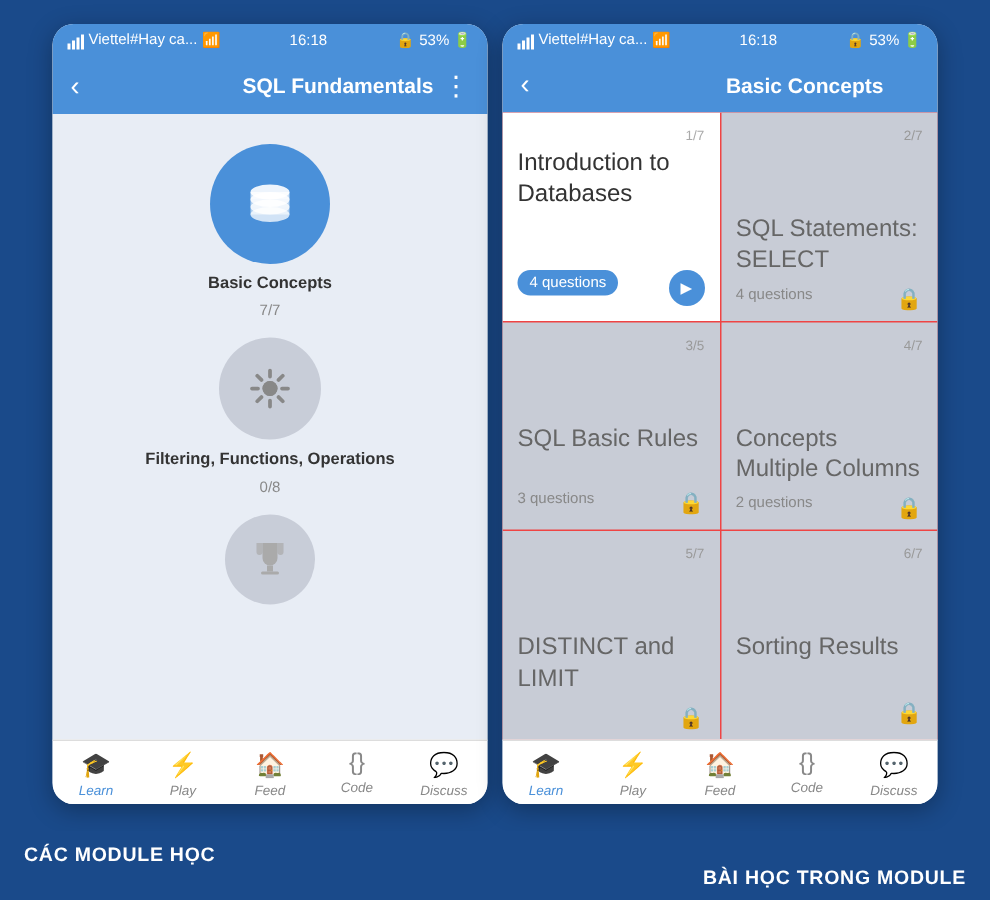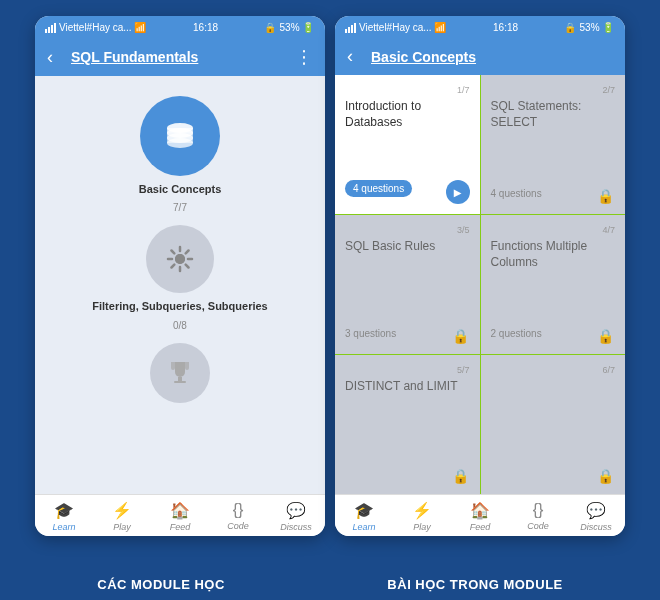--- a/index.html
+++ b/index.html
@@ -54,23 +54,22 @@
       background: #4a90d9;
       display: flex;
       align-items: center;
       justify-content: space-between;
       padding: 8px 12px;
       color: #fff;
     }
     .app-header .title {
       font-size: 14px;
       font-weight: 600;
-      text-align: left;
+      text-align: right;
       flex: 1;
-      text-decoration: underline;
     }
     .back-btn {
       font-size: 18px;
       color: #fff;
       cursor: pointer;
       width: 24px;
     }
     .more-btn {
       font-size: 18px;
       color: #fff;
@@ -176,21 +175,21 @@
       font-style: italic;
     }
 
     .nav-label.active {
       color: #4a90d9;
     }
 
     
     .lessons-content {
       flex: 1;
-      background: #84cc16;
+      background: #ef4444;
       display: grid;
       grid-template-columns: 1fr 1fr;
       gap: 1px;
       overflow: hidden;
     }
 
     .lesson-card {
       background: #fff;
       padding: 10px;
       display: flex;
@@ -215,29 +214,30 @@
       text-align: right;
       margin-bottom: 4px;
     }
 
     .lesson-num.locked-num {
       color: #999;
       text-align: right;
     }
 
     .lesson-title {
-      font-size: 12px;
+      font-size: 16px;
       font-weight: 500;
       color: #333;
       line-height: 1.3;
       flex: 1;
     }
 
     .lesson-title.locked-title {
       color: #666;
+      margin-top: 44px;
     }
 
     .lesson-footer {
       display: flex;
       align-items: flex-start;
       justify-content: space-between;
       margin-top: 6px;
     }
 
     .questions-badge {
@@ -269,20 +269,21 @@
       font-size: 14px;
       color: #999;
     }
 
     
     .labels-row {
       display: flex;
       justify-content: space-around;
       padding: 8px 16px;
       background: #1a4a8a;
+      flex-direction: column;
     }
   </style>
 </head>
 <body>
 
 <div class="phones-row">
 
   <div class="phone">
 
     <div class="status-bar">
@@ -330,21 +331,21 @@
 
       <div class="modules-row">
         <div class="module-circle">
           <div class="circle-btn circle-secondary">
             <svg width="32" height="32" viewBox="0 0 32 32" fill="none">
               <circle cx="16" cy="16" r="5" fill="#888"></circle>
               <path d="M16 4v4M16 24v4M4 16h4M24 16h4M7.5 7.5l2.8 2.8M21.7 21.7l2.8 2.8M7.5 24.5l2.8-2.8M21.7 10.3l2.8-2.8" stroke="#888" stroke-width="2.5" stroke-linecap="round"></path>
               <circle cx="16" cy="16" r="4" fill="none" stroke="#888" stroke-width="2"></circle>
             </svg>
           </div>
-          <div class="module-label">Filtering, Subqueries, Subqueries</div>
+          <div class="module-label">Filtering, Functions, Operations</div>
           <div class="module-sublabel">0/8</div>
         </div>
 
       </div>
 
       <div class="module-circle">
         <div class="circle-btn circle-trophy">
           <svg width="28" height="28" viewBox="0 0 28 28" fill="none">
             <path d="M9 3h10v10a5 5 0 01-10 0V3z" fill="#aaa"></path>
             <path d="M5 3h4v6a2 2 0 01-4 0V3z" fill="#aaa" opacity="0.7"></path>
@@ -431,38 +432,39 @@
         <div class="lesson-num locked-num">3/5</div>
         <div class="lesson-title locked-title">SQL Basic Rules</div>
         <div class="lesson-footer">
           <span class="questions-text">3 questions</span>
           <span class="lock-icon">🔒</span>
         </div>
       </div>
 
       <div class="lesson-card locked">
         <div class="lesson-num locked-num">4/7</div>
-        <div class="lesson-title locked-title">Functions Multiple Columns</div>
+        <div class="lesson-title locked-title">Concepts Multiple Columns</div>
         <div class="lesson-footer">
           <span class="questions-text">2 questions</span>
           <span class="lock-icon">🔒</span>
         </div>
       </div>
 
       <div class="lesson-card locked">
         <div class="lesson-num locked-num">5/7</div>
         <div class="lesson-title locked-title">DISTINCT and LIMIT</div>
         <div class="lesson-footer">
           <span class="questions-text"></span>
           <span class="lock-icon">🔒</span>
         </div>
       </div>
 
       <div class="lesson-card locked">
         <div class="lesson-num locked-num">6/7</div>
+        <div class="lesson-title locked-title">Sorting Results</div>
         <div class="lesson-footer">
           <span class="questions-text"></span>
           <span class="lock-icon">🔒</span>
         </div>
       </div>
 
     </div>
 
     <div class="bottom-nav">
       <div class="nav-item">
@@ -485,14 +487,14 @@
         <span class="nav-icon">💬</span>
         <span class="nav-label">Discuss</span>
       </div>
     </div>
   </div>
 
 </div>
 
 <div class="labels-row" style="width:100%; display:flex; justify-content:space-around; padding:8px 16px;">
   <div style="font-size:13px;font-weight:700;color:#fff;letter-spacing:0.5px;">CÁC MODULE HỌC</div>
-  <div style="font-size:13px;font-weight:700;color:#fff;letter-spacing:0.5px;">BÀI HỌC TRONG MODULE</div>
+  <div style="font-size:13px;font-weight:700;color:#fff;letter-spacing:0.5px;text-align:right;">BÀI HỌC TRONG MODULE</div>
 </div>
 
 </body></html>

